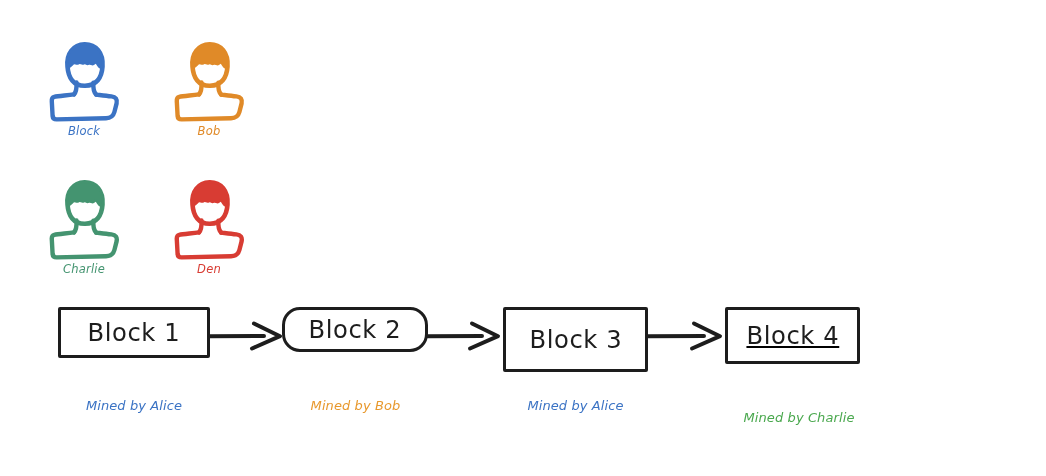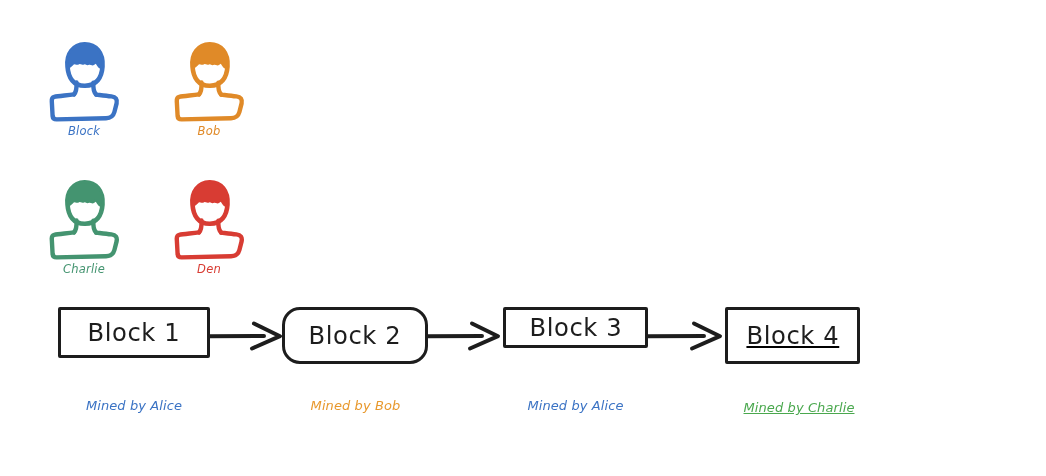--- a/index.html
+++ b/index.html
@@ -175,24 +175,24 @@
                  L70.6 67.4 C71.4 63.2 69.8 60.8 65.4 60.4
                  C60.0 59.9 55.0 59.2 50.2 58.6" stroke-width="4.4" stroke="#d83c33"></path>
       </g>
     </svg>
     <div class="avatar-label" style="color: rgb(216, 60, 51);">Den</div>
   </div>
 
   <div class="block" id="block-0" style="left: 58px; top: 307px; width: 152px; height: 51px; border-color: rgb(29, 29, 29);">
     <span class="block-label">Block 1</span>
   </div>
-  <div class="block" id="block-1" style="left: 282px; top: 307px; width: 146px; height: 57px; border-color: rgb(29, 29, 29); border-radius: 18px;">
+  <div class="block" id="block-1" style="left: 282px; top: 307px; width: 146px; height: 45px; border-color: rgb(29, 29, 29); border-radius: 18px;">
     <span class="block-label">Block 2</span>
   </div>
-  <div class="block" id="block-2" style="left: 503px; top: 307px; width: 145px; height: 41px; border-color: rgb(29, 29, 29);">
+  <div class="block" id="block-2" style="left: 503px; top: 307px; width: 145px; height: 65px; border-color: rgb(29, 29, 29);">
     <span class="block-label">Block 3</span>
   </div>
   <div class="block" id="block-3" style="left: 725px; top: 307px; width: 135px; height: 57px; border-color: rgb(29, 29, 29); text-decoration: underline;">
     <span class="block-label">Block 4</span>
   </div>
 
   <div class="arrow" style="left:208px; top:318px; width:80px; height:36px;">
     <svg width="80" height="36" viewBox="0 0 80 36">
       <g fill="none" stroke="#1d1d1d" stroke-width="4" stroke-linecap="round" stroke-linejoin="round">
         <path d="M2 18.3 L56 18"></path>
@@ -213,15 +213,15 @@
       <g fill="none" stroke="#1d1d1d" stroke-width="4" stroke-linecap="round" stroke-linejoin="round">
         <path d="M2 18.3 L58 18"></path>
         <path d="M48 5.5 L74 18.2 L46 30.5"></path>
       </g>
     </svg>
   </div>
 
   <div class="caption" id="caption-0" style="left: 34px; top: 398px; width: 200px; color: rgb(59, 115, 196);">Mined by Alice</div>
   <div class="caption" id="caption-1" style="left: 257px; top: 398px; width: 197px; color: rgb(232, 153, 46);">Mined by Bob</div>
   <div class="caption" id="caption-2" style="left: 477px; top: 398px; width: 197px; color: rgb(59, 115, 196);">Mined by Alice</div>
-  <div class="caption" id="caption-3" style="left: 690px; top: 400px; width: 218px; color: rgb(74, 168, 78); text-decoration: underline;">Mined by Charlie</div>
+  <div class="caption" id="caption-3" style="left: 690px; top: 410px; width: 218px; color: rgb(74, 168, 78);">Mined by Charlie</div>
 
 </div>
 
 </body></html>

